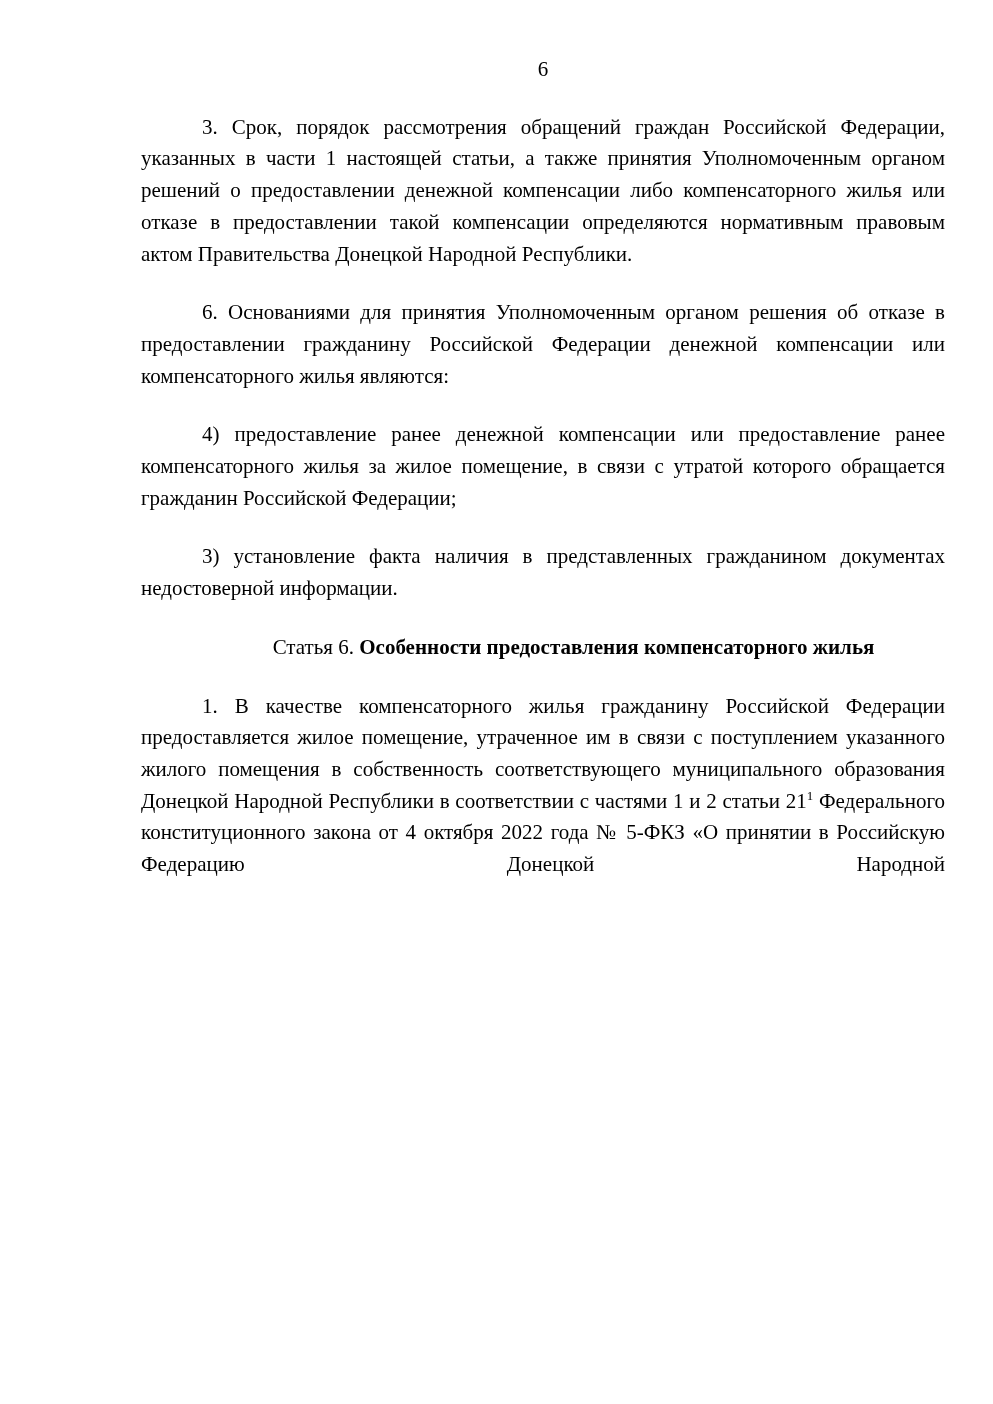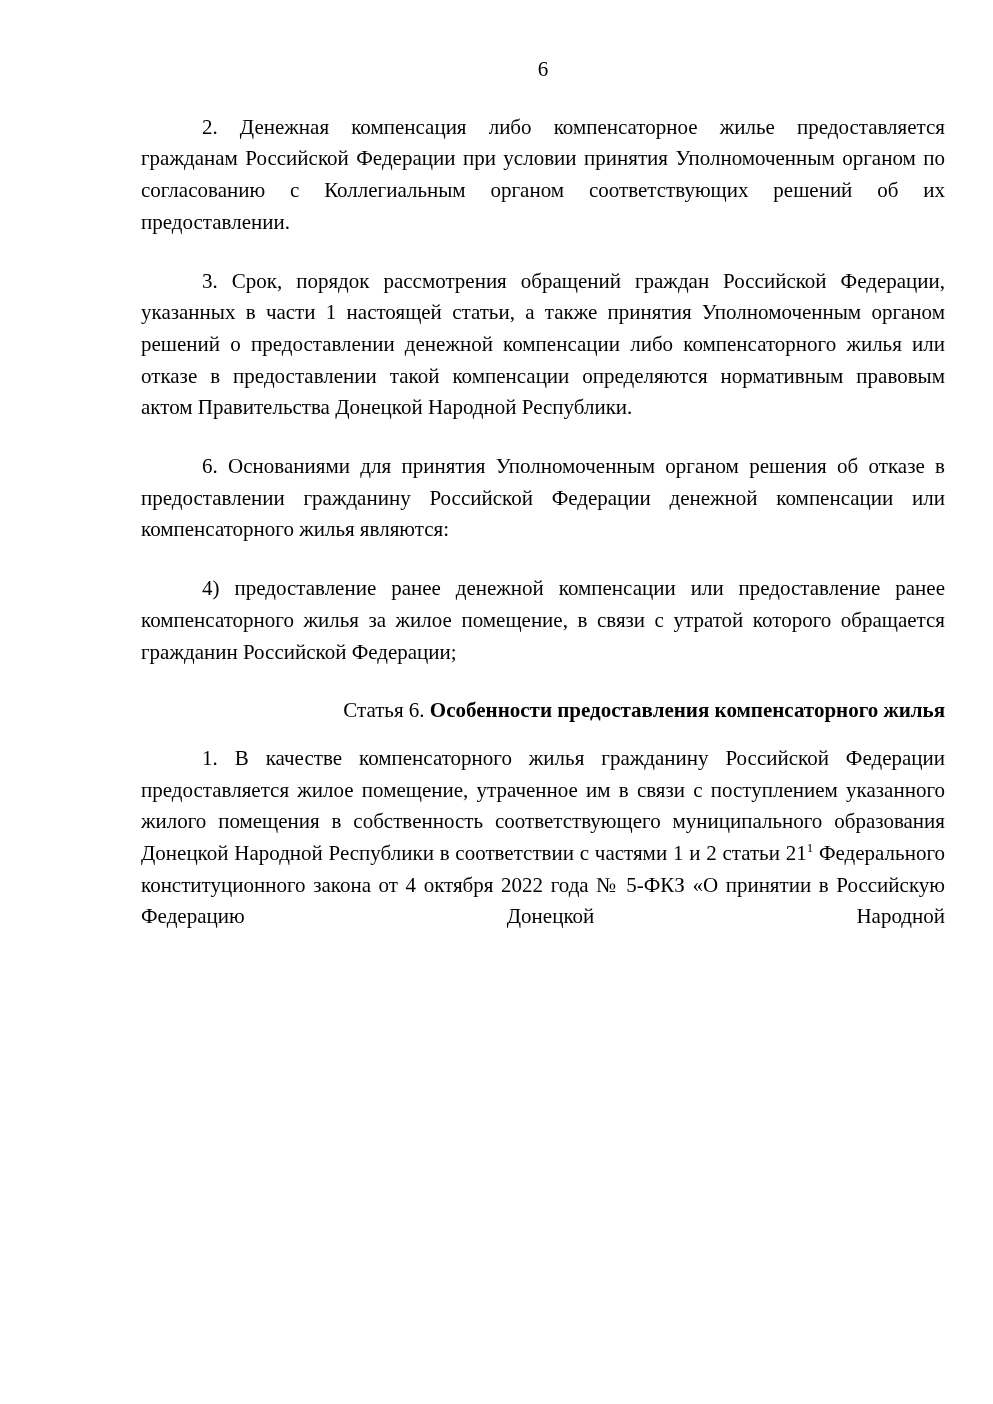--- a/index.html
+++ b/index.html
@@ -26,48 +26,48 @@
   p.para {
     text-align: justify;
     text-indent: 61px;
     margin-bottom: 27px;
   }
   p.para.continues {
     text-align-last: justify;
     margin-bottom: 8px;
   }
   p.heading {
-    text-align: right;
+    text-align: center;
     text-indent: 61px;
-    margin-bottom: 16px;
+    margin-bottom: 27px;
   }
   p.heading b {
     font-weight: bold;
   }
   sup {
     font-size: 0.62em;
     line-height: 0;
     vertical-align: super;
   }
 </style>
 </head>
 <body>
 
 <div class="page">
 
   <div class="page-number">6</div>
 
-  <p class="para">2. Денежная компенсация либо компенсаторное жилье предоставляется гражданам Российской Федерации при условии принятия Уполномоченным органом по согласованию с Коллегиальным органом соответствующих решений об их предоставлении.</p>
 
   <p class="para">3. Срок, порядок рассмотрения обращений граждан Российской Федерации, указанных в части 1 настоящей статьи, а также принятия Уполномоченным органом решений о предоставлении денежной компенсации либо компенсаторного жилья или отказе в предоставлении такой компенсации определяются нормативным правовым актом Правительства Донецкой Народной Республики.</p>
 
   <p class="para">6. Основаниями для принятия Уполномоченным органом решения об отказе в предоставлении гражданину Российской Федерации денежной компенсации или компенсаторного жилья являются:</p>
 
   <p class="para">4) предоставление ранее денежной компенсации или предоставление ранее компенсаторного жилья за жилое помещение, в связи с утратой которого обращается гражданин Российской Федерации;</p>
 
 
+  <p class="para">3) установление факта наличия в представленных гражданином документах недостоверной информации.</p>
 
 
   <p class="heading"><span>Статья 6. </span><b>Особенности предоставления компенсаторного жилья</b></p>
 
   <p class="para continues"><span>1. В качестве компенсаторного жилья гражданину Российской Федерации предоставляется жилое помещение, утраченное им в связи с поступлением указанного жилого помещения в собственность соответствующего муниципального образования Донецкой Народной Республики в соответствии с частями 1 и 2 статьи 21</span><sup>1</sup><span> Федерального конституционного закона от 4 октября 2022 года № 5-ФКЗ «О принятии в Российскую Федерацию Донецкой Народной</span></p>
 
 </div>
 
 </body></html>

